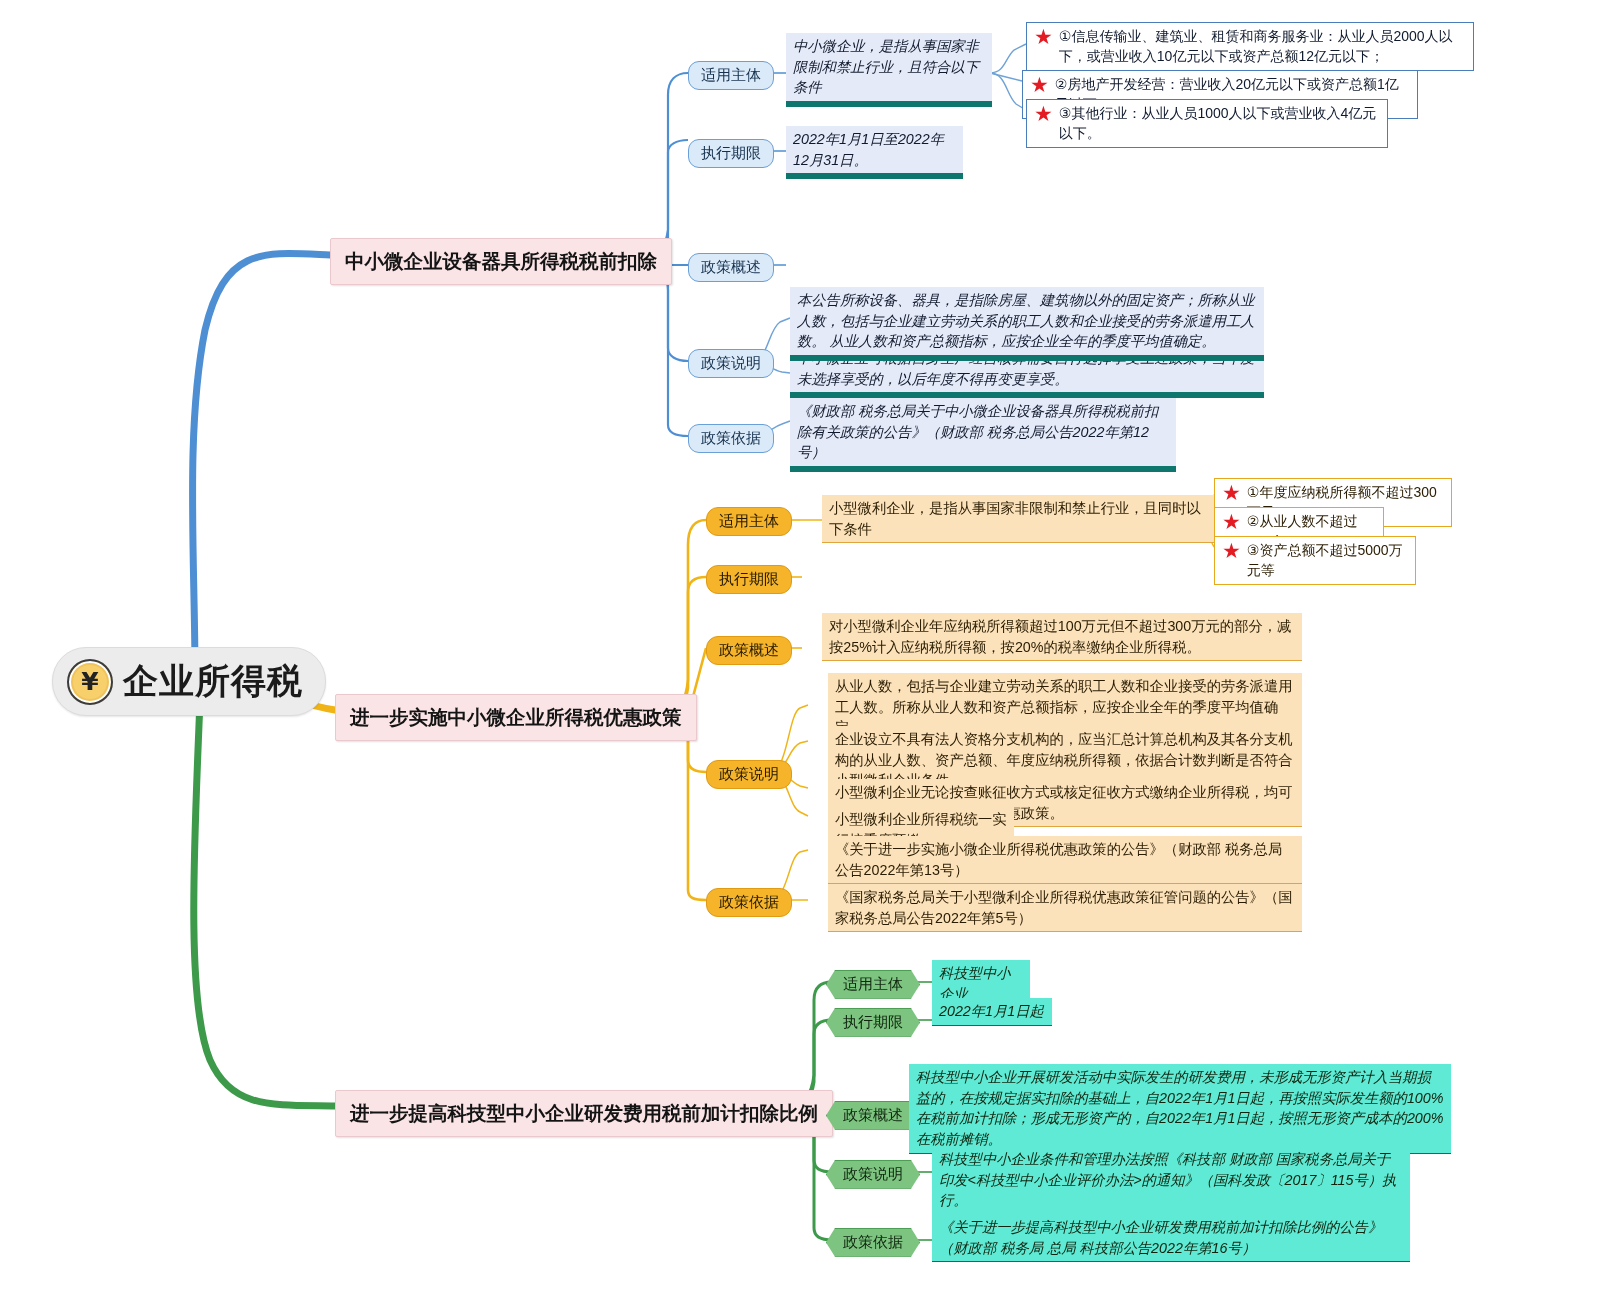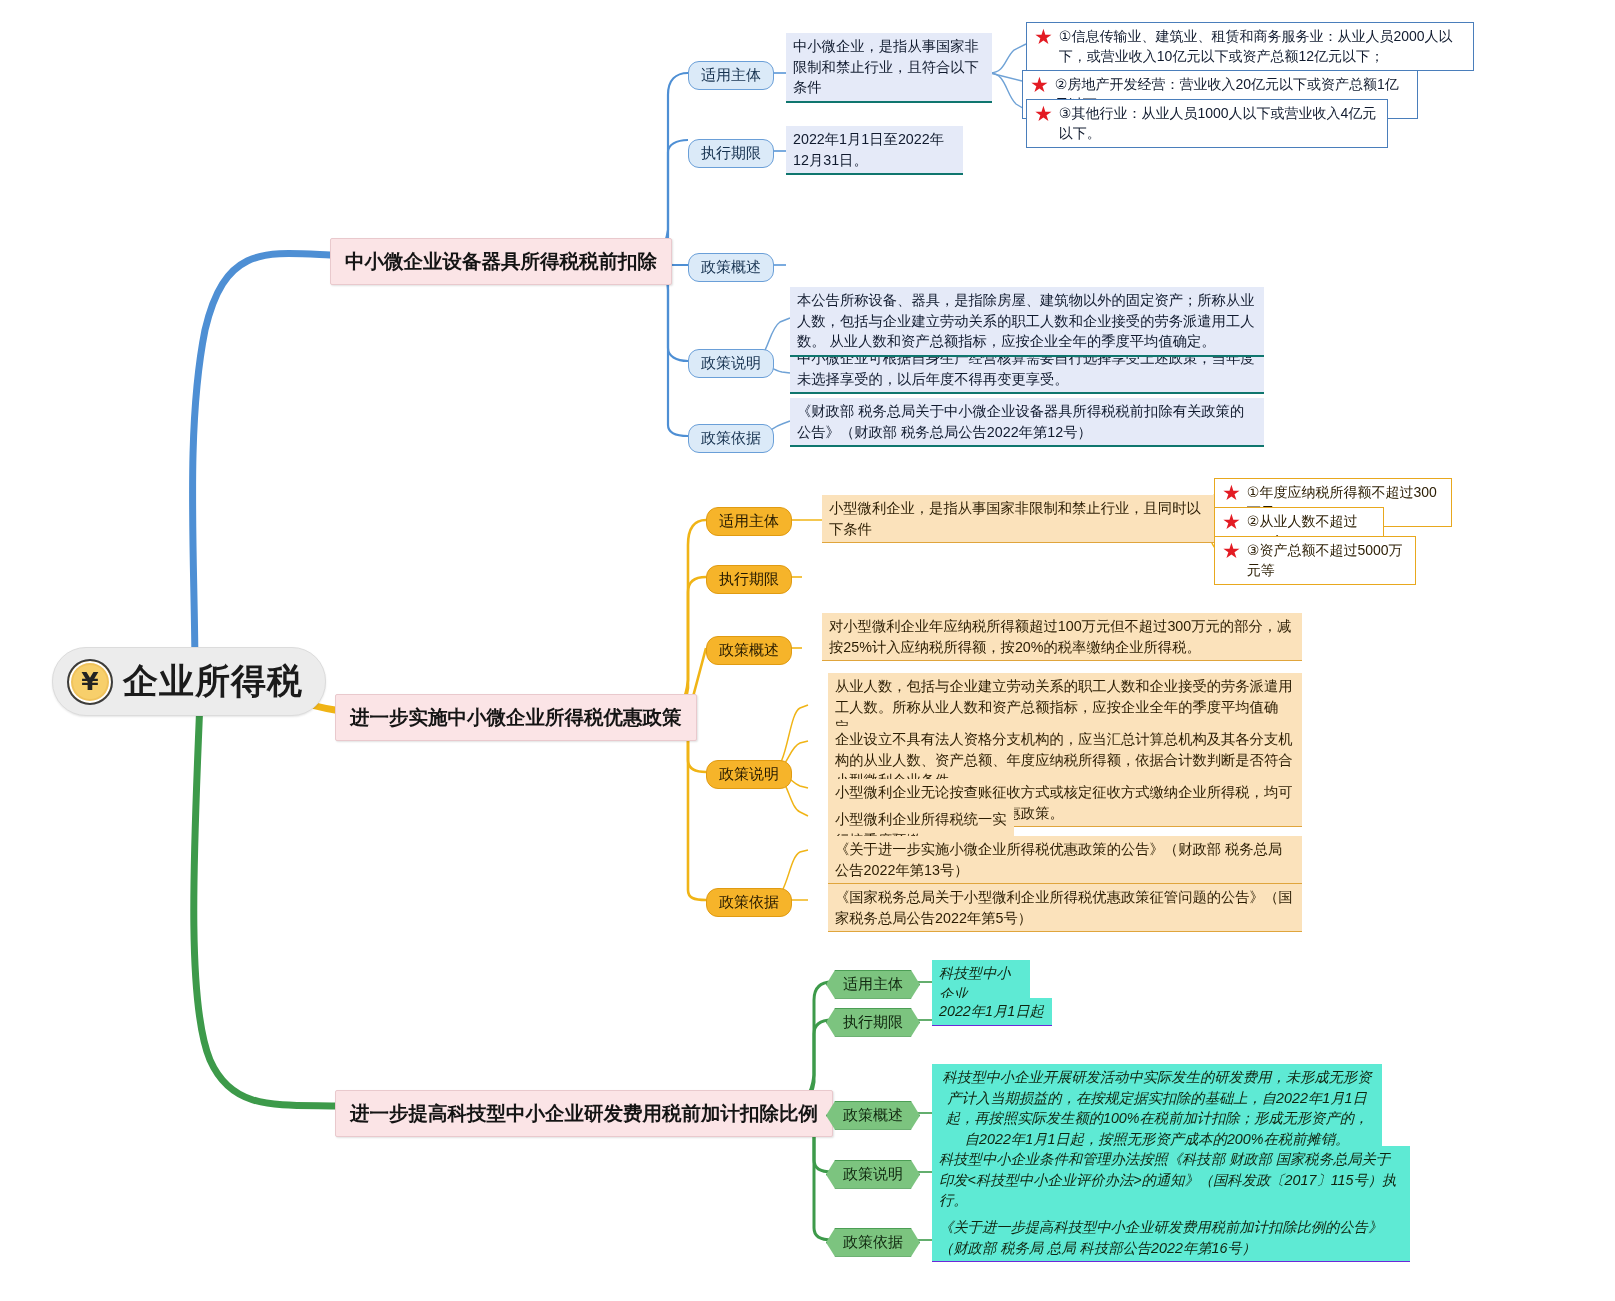--- a/index.html
+++ b/index.html
@@ -66,21 +66,21 @@
     padding:4px 16px;}
 
   
   .leaf{
     position:absolute;
     font-size:14.3px;
     line-height:1.45;
     padding:3px 7px;
     box-sizing:border-box;
   }
-  .leaf.blue{background:#e5eaf8;border-bottom:2px solid #0f766e;color:#101a2e;}
+  .leaf.blue{background:#e5eaf8;border-bottom:6px solid #0f766e;color:#101a2e;font-style:italic;}
   .leaf.orange{background:#fbe2bb;border-bottom:1px solid #e0a53c;color:#2a1c02;margin-left:20px;}
   .leaf.green{background:#5eead4;border-bottom:1px solid #6d28d9;color:#0f240f;font-style:italic;}
 
   
   .star-box{
     position:absolute;
     display:flex;align-items:flex-start;gap:6px;
     font-size:14px;line-height:1.45;
     padding:3px 9px 3px 7px;
     box-sizing:border-box;
@@ -186,21 +186,21 @@
   <div class="pill blue" style="left:688px;top:139px;">执行期限</div>
   <div class="leaf blue" style="left:786px;top:126px;width:177px;">2022年1月1日至2022年12月31日。</div>
 
   <div class="pill blue" style="left:688px;top:253px;">政策概述</div>
 
   <div class="pill blue" style="left:688px;top:349px;">政策说明</div>
   <div class="leaf blue" style="left:790px;top:345px;width:474px;">中小微企业可根据自身生产经营核算需要自行选择享受上述政策，当年度未选择享受的，以后年度不得再变更享受。</div>
   <div class="leaf blue" style="left:790px;top:287px;width:474px;">本公告所称设备、器具，是指除房屋、建筑物以外的固定资产；所称从业人数，包括与企业建立劳动关系的职工人数和企业接受的劳务派遣用工人数。 从业人数和资产总额指标，应按企业全年的季度平均值确定。</div>
 
   <div class="pill blue" style="left:688px;top:424px;">政策依据</div>
-  <div class="leaf blue" style="left:790px;top:398px;width:474px;">《财政部 税务总局关于中小微企业设备器具所得税税前扣除有关政策的公告》（财政部 税务总局公告2022年第12号）</div>
+  <div class="leaf blue" style="left:790px;top:398px;width:386px;">《财政部 税务总局关于中小微企业设备器具所得税税前扣除有关政策的公告》（财政部 税务总局公告2022年第12号）</div>
 
   <div class="topic" style="left:335px;top:694px;">进一步实施中小微企业所得税优惠政策</div>
 
   <div class="pill orange" style="left:706px;top:507px;">适用主体</div>
   <div class="leaf orange" style="left:802px;top:495px;width:392px;">小型微利企业，是指从事国家非限制和禁止行业，且同时以下条件</div>
 
   <div class="star-box orange" style="left:1214px;top:478px;width:238px;">
     <span class="star">★</span>
     <span class="st-txt">①年度应纳税所得额不超过300万元</span>
   </div>
@@ -230,21 +230,21 @@
 
   <div class="topic" style="left:335px;top:1090px;">进一步提高科技型中小企业研发费用税前加计扣除比例</div>
 
   <div class="pill green" style="left:826px;top:970px;">适用主体</div>
   <div class="leaf green" style="left:932px;top:960px;width:98px;">科技型中小企业</div>
 
   <div class="pill green" style="left:826px;top:1008px;">执行期限</div>
   <div class="leaf green" style="left:932px;top:998px;width:120px;">2022年1月1日起</div>
 
   <div class="pill green" style="left:826px;top:1101px;">政策概述</div>
-  <div class="leaf green" style="left:932px;top:1064px;width:450px;text-align:center;">科技型中小企业开展研发活动中实际发生的研发费用，未形成无形资产计入当期损益的，在按规定据实扣除的基础上，自2022年1月1日起，再按照实际发生额的100%在税前加计扣除；形成无形资产的，自2022年1月1日起，按照无形资产成本的200%在税前摊销。</div>
+  <div class="leaf green" style="left:909px;top:1064px;width:542px;">科技型中小企业开展研发活动中实际发生的研发费用，未形成无形资产计入当期损益的，在按规定据实扣除的基础上，自2022年1月1日起，再按照实际发生额的100%在税前加计扣除；形成无形资产的，自2022年1月1日起，按照无形资产成本的200%在税前摊销。</div>
 
   <div class="pill green" style="left:826px;top:1160px;">政策说明</div>
   <div class="leaf green" style="left:932px;top:1146px;width:478px;">科技型中小企业条件和管理办法按照《科技部 财政部 国家税务总局关于印发&lt;科技型中小企业评价办法&gt;的通知》（国科发政〔2017〕115号）执行。</div>
 
   <div class="pill green" style="left:826px;top:1228px;">政策依据</div>
   <div class="leaf green" style="left:932px;top:1214px;width:478px;">《关于进一步提高科技型中小企业研发费用税前加计扣除比例的公告》（财政部 税务局 总局 科技部公告2022年第16号）</div>
 
 </div>
 
 </body></html>

